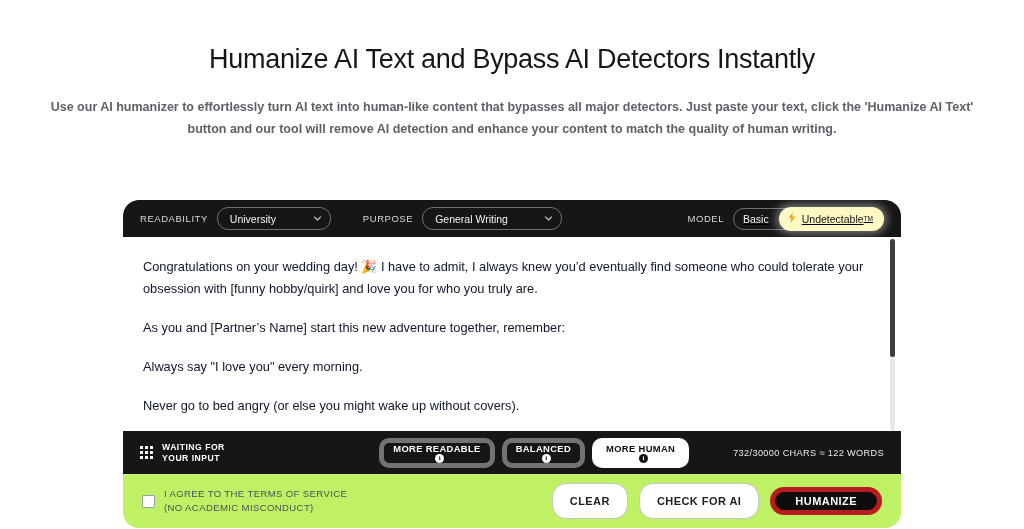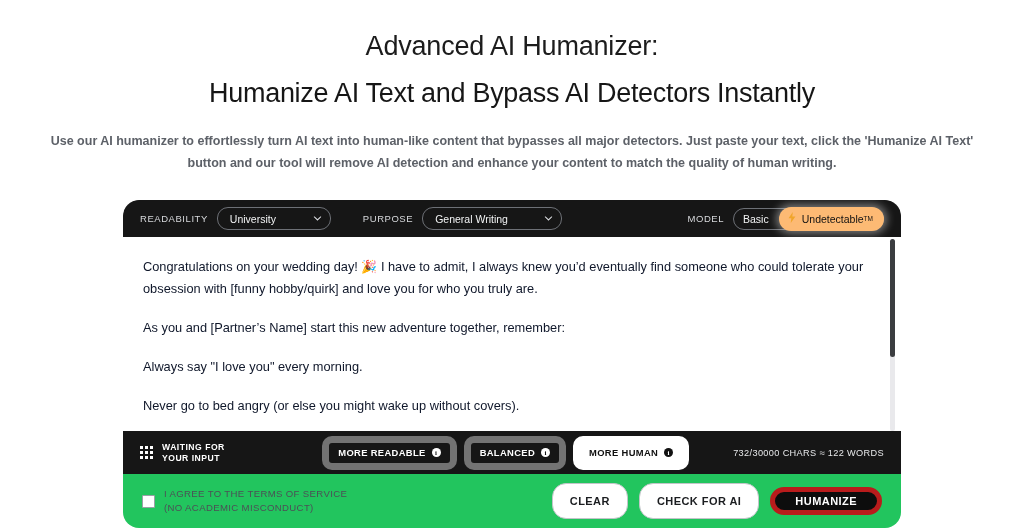--- a/index.html
+++ b/index.html
@@ -117,30 +117,31 @@
   .model-group {
     display: flex;
     align-items: center;
     margin-left: 9px;
     border: 1px solid #6d7076;
     border-radius: 12px;
     height: 22px;
     padding: 0 0 0 9px;
     box-sizing: border-box;
     position: relative;
+    text-decoration: underline;
   }
   .model-basic {
     font-size: 10.5px;
     color: #f2f3f4;
     padding-right: 10px;
     cursor: pointer;
     white-space: nowrap;
   }
   .model-undetect {
-    background: #fdba74;
+    background: #fef9c3;
     color: #111111;
     border-radius: 12px;
     height: 24px;
     display: flex;
     align-items: center;
     padding: 0 11px 0 9px;
     font-size: 10.5px;
     font-weight: 500;
     white-space: nowrap;
     margin-right: -1px;
@@ -227,31 +228,32 @@
   .sb-spacer { flex: 1; }
 
   .style-pills {
     display: flex;
     align-items: center;
     gap: 7px;
   }
   .style-pill {
     height: 20px;
     border-radius: 10px;
-    border: 7px solid #737373;
+    border: 5px solid #737373;
     display: flex;
     align-items: center;
     padding: 0 9px;
     font-size: 9.4px;
     font-weight: 700;
     letter-spacing: 0.35px;
     color: #ffffff;
     background: transparent;
     cursor: pointer;
     white-space: nowrap;
+    flex-direction: column;
   }
   .style-pill.active {
     background: #ffffff;
     color: #101010;
     border-color: #ffffff;
   }
   .info-i {
     width: 9px;
     height: 9px;
     border-radius: 50%;
@@ -274,21 +276,21 @@
     font-size: 9.2px;
     letter-spacing: 0.35px;
     color: #e7e8ea;
     font-weight: 500;
     margin-left: 44px;
     white-space: nowrap;
   }
 
   
   .footer {
-    background: #22c55e;
+    background: #bef264;
     height: 54px;
     display: flex;
     align-items: center;
     padding: 0 19px 0 19px;
     box-sizing: border-box;
   }
   .terms {
     display: flex;
     align-items: center;
     cursor: pointer;
@@ -339,21 +341,20 @@
     background: #0d0d0d;
     color: #ffffff;
     border: 5px solid #b91c1c;
     padding: 0 20px;
   }
 </style>
 </head>
 <body>
 
 <div class="hero">
-  <h1 class="hero-title-1">Advanced AI Humanizer:</h1>
   <h2 class="hero-title-2">Humanize AI Text and Bypass AI Detectors Instantly</h2>
   <p class="hero-sub">Use our AI humanizer to effortlessly turn AI text into human-like content that bypasses all major detectors. Just paste your text, click the 'Humanize AI Text' button and our tool will remove AI detection and enhance your content to match the quality of human writing.</p>
 </div>
 
 <div class="editor-shell">
   <div class="editor-inner">
 
     <div class="toolbar">
       <span class="tb-label">READABILITY</span>
 

